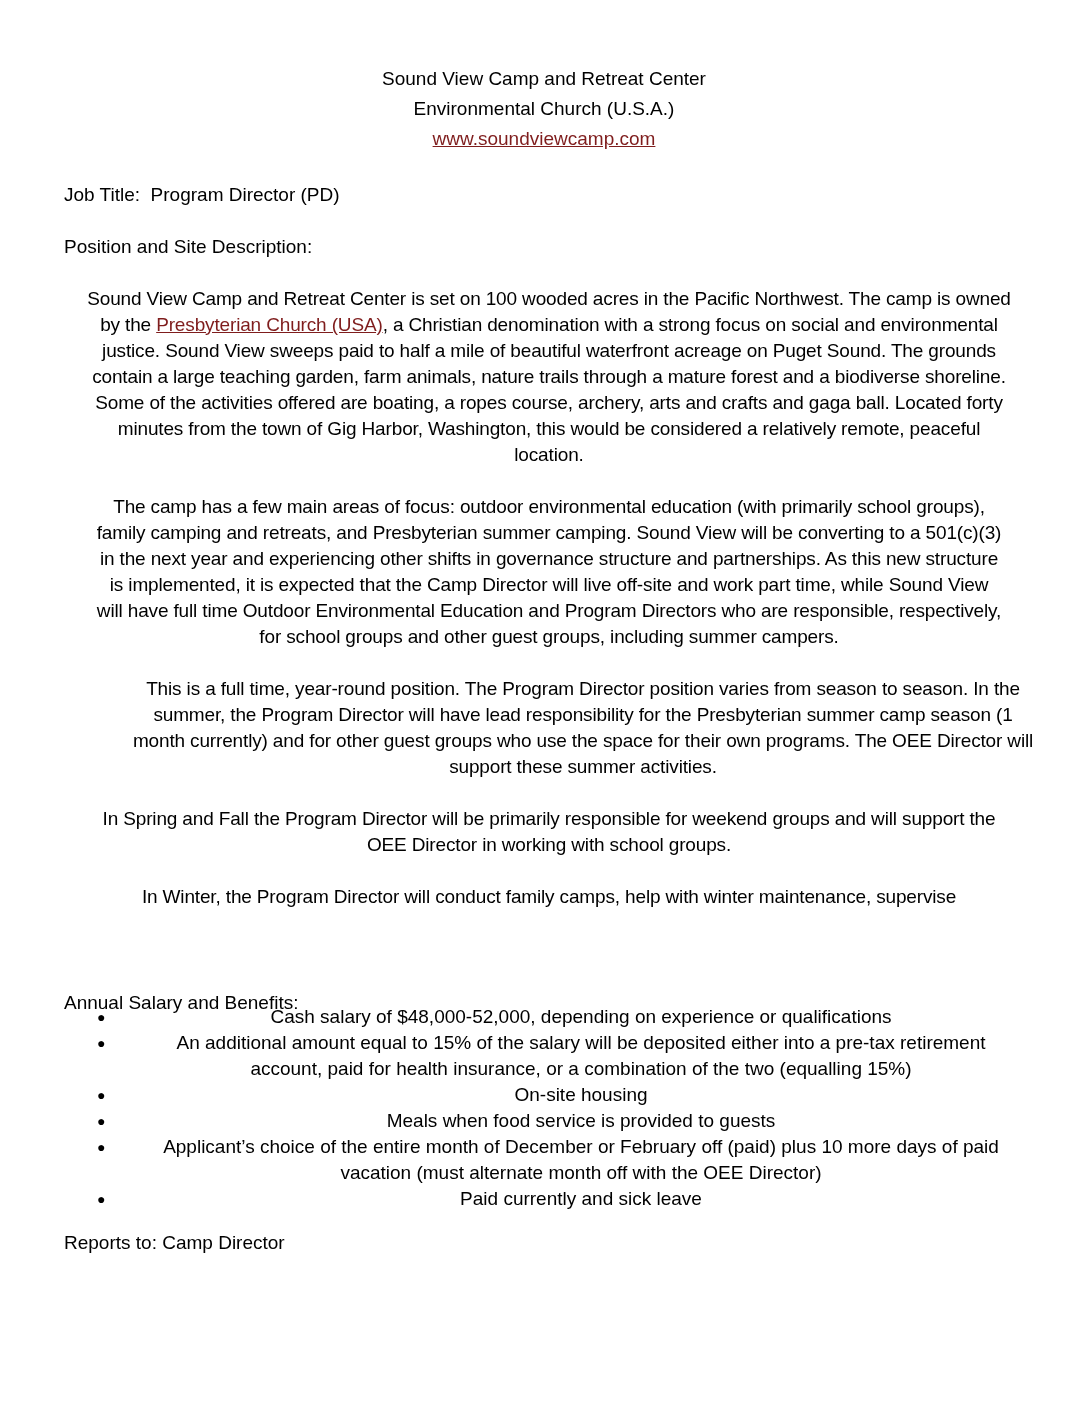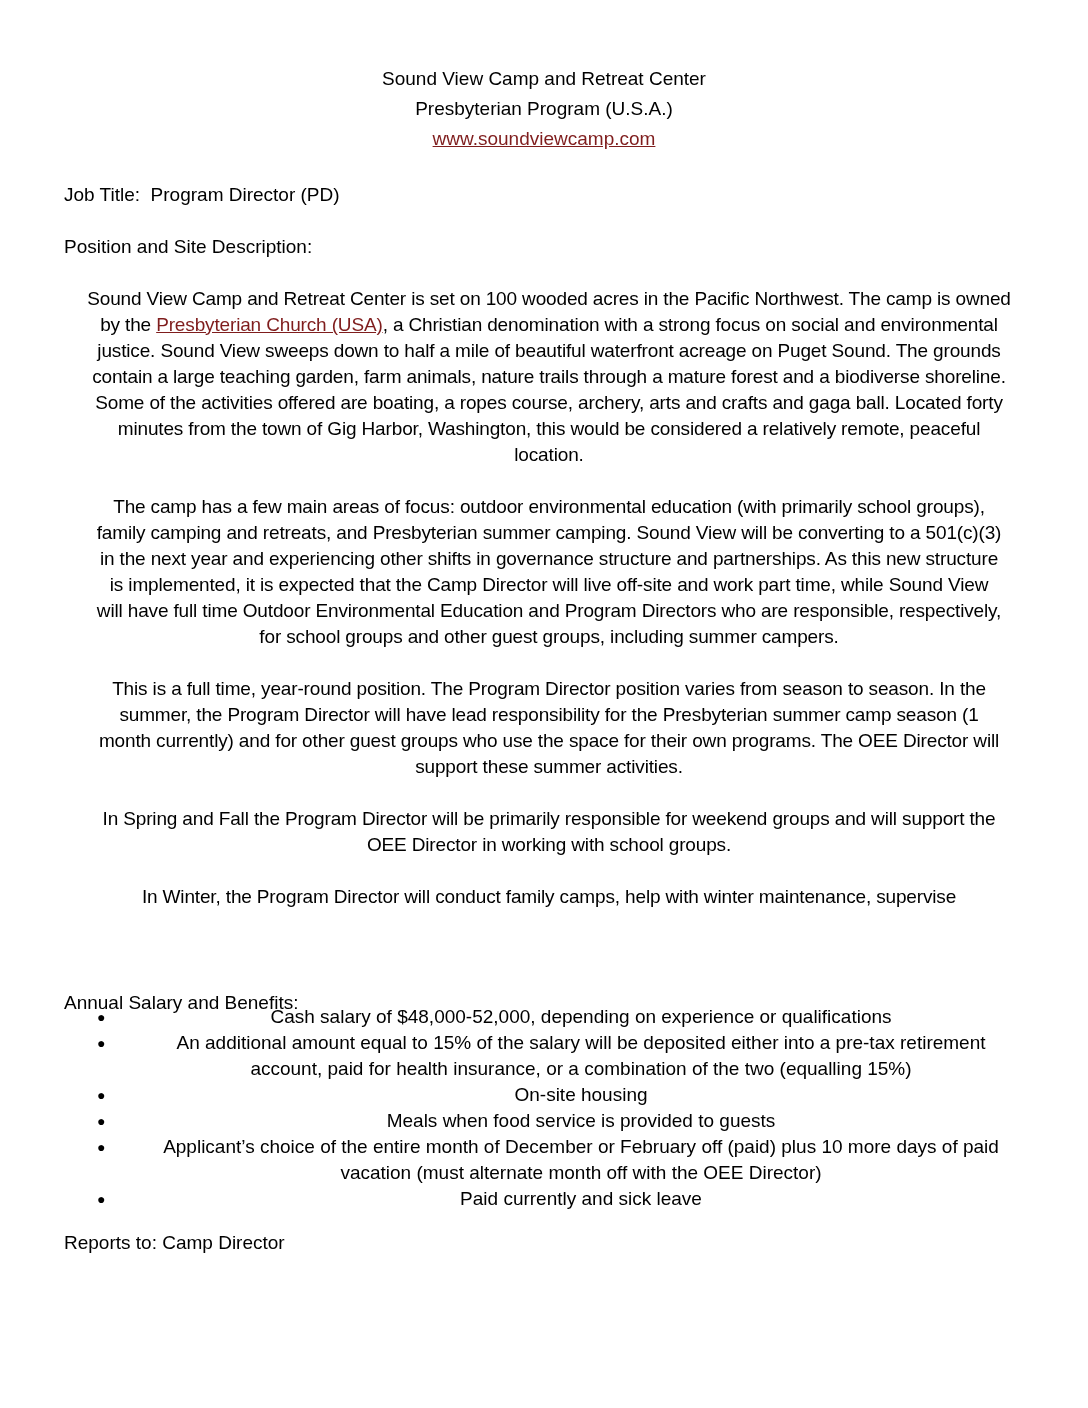--- a/index.html
+++ b/index.html
@@ -17,53 +17,53 @@
     ul.benefits { position: absolute; left: 64px; top: 1004px; width: 970px; margin: 0; padding: 0; list-style: none; font-size: 19px; line-height: 26px; }
     ul.benefits li { position: relative; padding-left: 64px; }
     ul.benefits li .bullet { position: absolute; left: 33px; top: 0; font-size: 14px; }
   </style>
 </head>
 <body>
 
 <div class="page">
 
   <div class="hline" style="top:64px;">Sound View Camp and Retreat Center</div>
-  <div class="hline" style="top:94px;">Presbyterian Program (U.S.A.)</div>
+  <div class="hline" style="top:94px;">Environmental Church (U.S.A.)</div>
   <div class="hline" style="top:124px;">
     <a class="link">www.soundviewcamp.com</a>
   </div>
 
   <div class="block" style="top:182px;">
     <b>Job Title:</b>&nbsp; <span>Program Director (PD)</span>
   </div>
 
   <div class="block" style="top:234px;">
     <b>Position and Site Description:</b>
   </div>
 
   <div class="block body-p" style="top:286px;">
     <span class="line">Sound View Camp and Retreat Center is set on 100 wooded acres in the Pacific Northwest. The camp is owned</span>
     <span class="line"><span>by the </span><a class="link">Presbyterian Church (USA)</a><span>, a Christian denomination with a strong focus on social and environmental</span></span>
-    <span class="line">justice. Sound View sweeps down to half a mile of beautiful waterfront acreage on Puget Sound. The grounds</span>
+    <span class="line">justice. Sound View sweeps paid to half a mile of beautiful waterfront acreage on Puget Sound. The grounds</span>
     <span class="line">contain a large teaching garden, farm animals, nature trails through a mature forest and a biodiverse shoreline.</span>
     <span class="line">Some of the activities offered are boating, a ropes course, archery, arts and crafts and gaga ball. Located forty</span>
     <span class="line">minutes from the town of Gig Harbor, Washington, this would be considered a relatively remote, peaceful</span>
     <span class="line">location.</span>
   </div>
 
   <div class="block body-p" style="top:494px;">
     <span class="line">The camp has a few main areas of focus: outdoor environmental education (with primarily school groups),</span>
     <span class="line">family camping and retreats, and Presbyterian summer camping. Sound View will be converting to a 501(c)(3)</span>
     <span class="line">in the next year and experiencing other shifts in governance structure and partnerships. As this new structure</span>
     <span class="line">is implemented, it is expected that the Camp Director will live off-site and work part time, while Sound View</span>
     <span class="line">will have full time Outdoor Environmental Education and Program Directors who are responsible, respectively,</span>
     <span class="line">for school groups and other guest groups, including summer campers.</span>
   </div>
 
-  <div class="block body-p" style="top:676px;">
+  <div class="block body-p" style="top:676px;margin-left:34px;">
     <span class="line">This is a full time, year-round position. The Program Director position varies from season to season. In the</span>
     <span class="line">summer, the Program Director will have lead responsibility for the Presbyterian summer camp season (1</span>
     <span class="line">month currently) and for other guest groups who use the space for their own programs. The OEE Director will</span>
     <span class="line">support these summer activities.</span>
   </div>
 
   <div class="block body-p" style="top:806px;">
     <span class="line">In Spring and Fall the Program Director will be primarily responsible for weekend groups and will support the</span>
     <span class="line">OEE Director in working with school groups.</span>
   </div>

